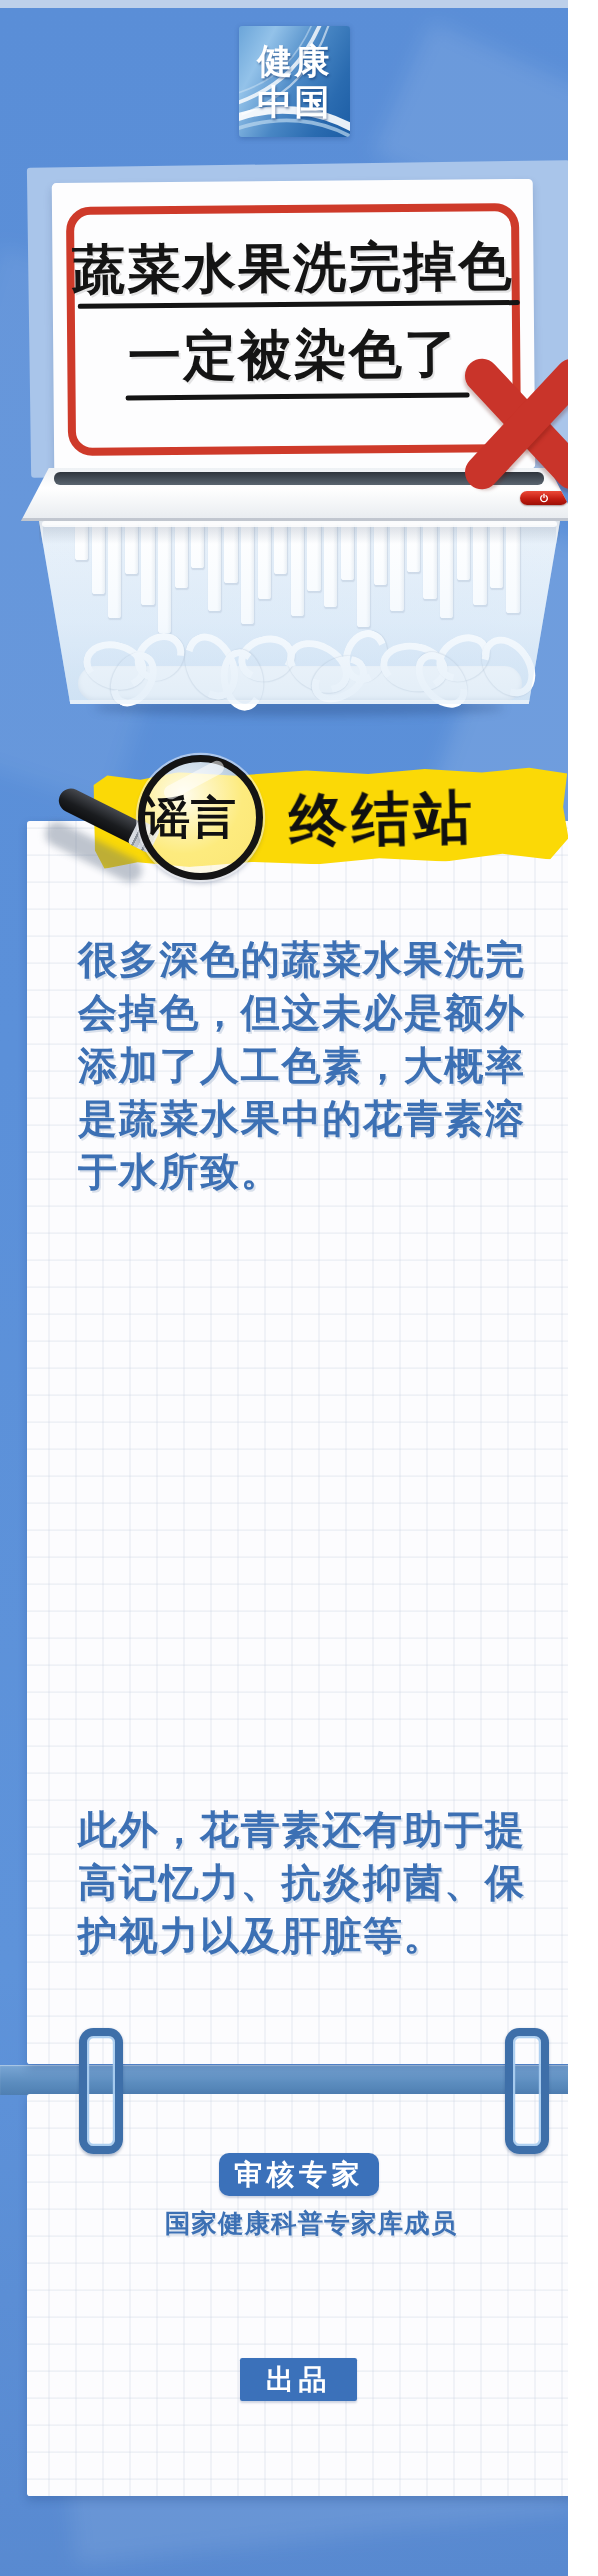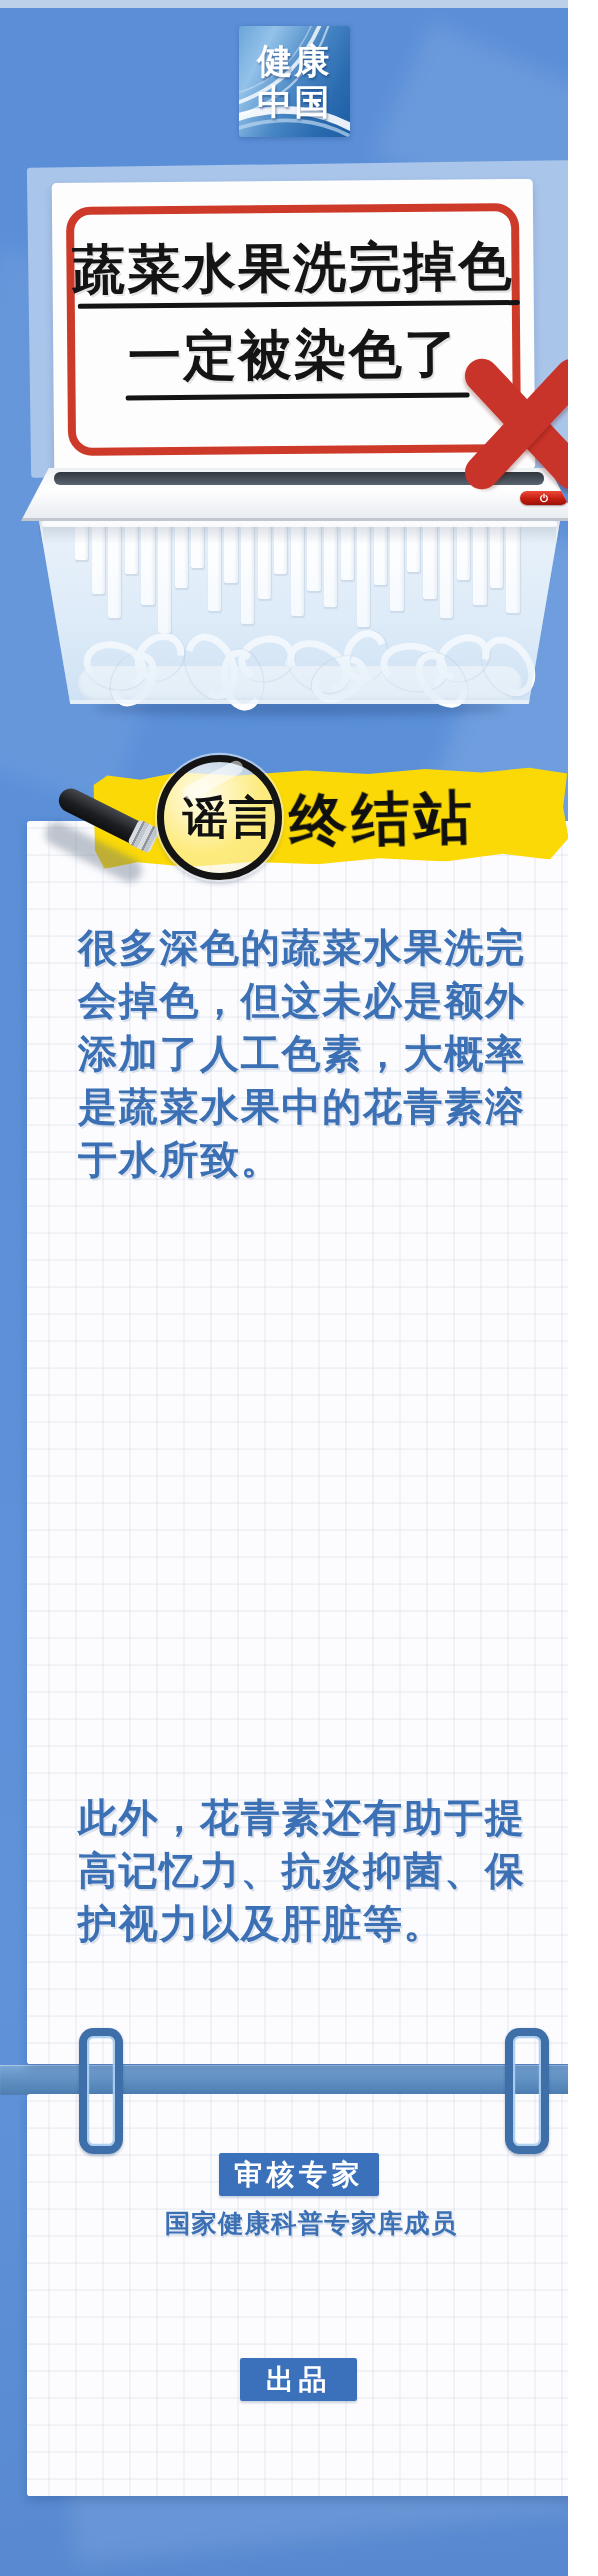--- a/index.html
+++ b/index.html
@@ -68,49 +68,49 @@
   .banner{position:absolute;left:94px;top:769px;width:474px;height:95px;background:#fbd906;z-index:6;
     transform:rotate(-1.2deg);filter:drop-shadow(0 2.8px 3.3px rgba(30,50,90,.25));
     clip-path:polygon(0 12%,3% 2%,10% 7%,18% 0,30% 5%,45% 1%,58% 6%,70% 2%,82% 7%,92% 3%,100% 10%,99% 45%,100% 78%,96% 100%,86% 93%,74% 100%,60% 95%,47% 100%,33% 96%,20% 100%,9% 94%,2% 100%,0 80%);}
   .banner-text{position:absolute;left:195px;top:13.3px;font-size:58px;font-weight:900;color:#101010;letter-spacing:4.4px;white-space:nowrap;}
   .handle-shadow{position:absolute;left:41px;top:840px;width:105px;height:24.4px;border-radius:12.2px;
     background:rgba(90,105,130,.38);filter:blur(3.9px);transform:rotate(26.5deg);z-index:6;}
   .handle{position:absolute;left:49px;top:830px;width:105px;height:24.4px;border-radius:12.2px;
     background:linear-gradient(180deg,#45484e,#1a1c1f 60%,#0e0f11);transform:rotate(26.5deg);transform-origin:100% 50%;z-index:7;}
   .ferrule{position:absolute;left:132px;top:823px;width:24.4px;height:26.6px;border-radius:4.4px;transform:rotate(26.5deg);z-index:8;
     background:repeating-linear-gradient(90deg,#d9dde2 0 4.4px,#8d949c 4.4px 6.6px,#c2c7cd 6.6px 11px);}
-  .lens{position:absolute;left:157px;top:755px;width:111px;height:111px;border-radius:50%;z-index:9;
+  .lens{position:absolute;left:138px;top:755px;width:111px;height:111px;border-radius:50%;z-index:9;
     border:7.2px solid #141414;background:radial-gradient(circle at 35% 30%,rgba(255,255,255,.92),rgba(255,250,225,.55) 55%,rgba(250,238,190,.6));
     box-shadow:0 0 0 2.2px rgba(255,255,255,.5),0 3.3px 5.5px rgba(30,50,90,.3);
-    display:flex;align-items:center;justify-content:flex-end;}
+    display:flex;align-items:center;justify-content:flex-start;}
   .lens-text{font-size:45px;font-weight:900;color:#111;letter-spacing:1.1px;white-space:nowrap;}
   .lens-glare{position:absolute;left:15.5px;top:11px;width:66px;height:14.4px;border-radius:7.8px;
     background:rgba(255,255,255,.55);transform:rotate(-28deg);}
   
   .sheet{position:absolute;left:26.6px;width:546px;background-color:#fcfcfe;border-radius:2.8px;z-index:5;
     background-image:linear-gradient(rgba(200,209,224,.45) 1.1px,transparent 1.1px),
                      linear-gradient(90deg,rgba(200,209,224,.45) 1.1px,transparent 1.1px);
     background-size:27px 27px;background-position:-5.5px 6.6px;
     box-shadow:0 4.4px 10px rgba(20,50,110,.22);}
   .sheet-top{top:821px;height:1243px;}
   .sheet-bottom{top:2094px;height:402px;}
   .para{position:absolute;left:78px;width:452px;color:#3c70b4;font-weight:700;font-size:39px;
     line-height:53px;letter-spacing:1.7px;white-space:pre-line;z-index:6;
-    text-shadow:1.7px 2.2px 0 rgba(188,201,219,.55);}
+    text-shadow:1.7px 2.2px 0 rgba(188,201,219,.55);margin-top:12px;}
   .p1{top:921px;} .p2{top:1276px;} .p3{top:1791px;}
   
   .binder-bar{position:absolute;left:0;top:2065px;width:598px;height:30px;z-index:4;
     background:linear-gradient(180deg,#7aa7d5,#5b8cbe 60%,#4f7fb2);box-shadow:inset 0 1.1px 1.1px rgba(255,255,255,.4);}
   .ring{position:absolute;top:2028px;width:28px;height:110px;border-radius:14.4px;border:8.3px solid #3e6fa9;z-index:7;
     box-shadow:inset 0 0 0 2.2px rgba(170,205,240,.95),0 1.7px 2.8px rgba(20,50,100,.3);}
   .ring-l{left:79px;} .ring-r{left:505px;}
   
   .badge{position:absolute;background:#3b71ba;border-radius:2.2px;color:#fff;font-weight:700;
     text-align:center;z-index:6;box-shadow:0 1.1px 2.2px rgba(20,50,110,.2);}
-  .badge1{left:219px;top:2153px;width:160px;height:43px;font-size:28px;line-height:43px;letter-spacing:4.4px;}
+  .badge1{left:219px;top:2153px;width:160px;height:43px;font-size:28px;line-height:43px;letter-spacing:4.4px;border-radius:10px;}
   .badge2{left:240px;top:2358px;width:117px;height:43px;font-size:28px;line-height:43px;letter-spacing:4.4px;}
   .fline{position:absolute;left:12px;width:598px;text-align:center;color:#3c70b4;font-weight:700;
     font-size:25.5px;line-height:33px;letter-spacing:1.1px;z-index:6;text-shadow:1.1px 1.7px 0 rgba(188,201,219,.5);}
   .f1{top:2207px;} .f2{top:2250px;} .f3{top:2295px;} .f4{top:2409px;}
 </style>
 </head>
 <body>
 
 <div class="page">
 

